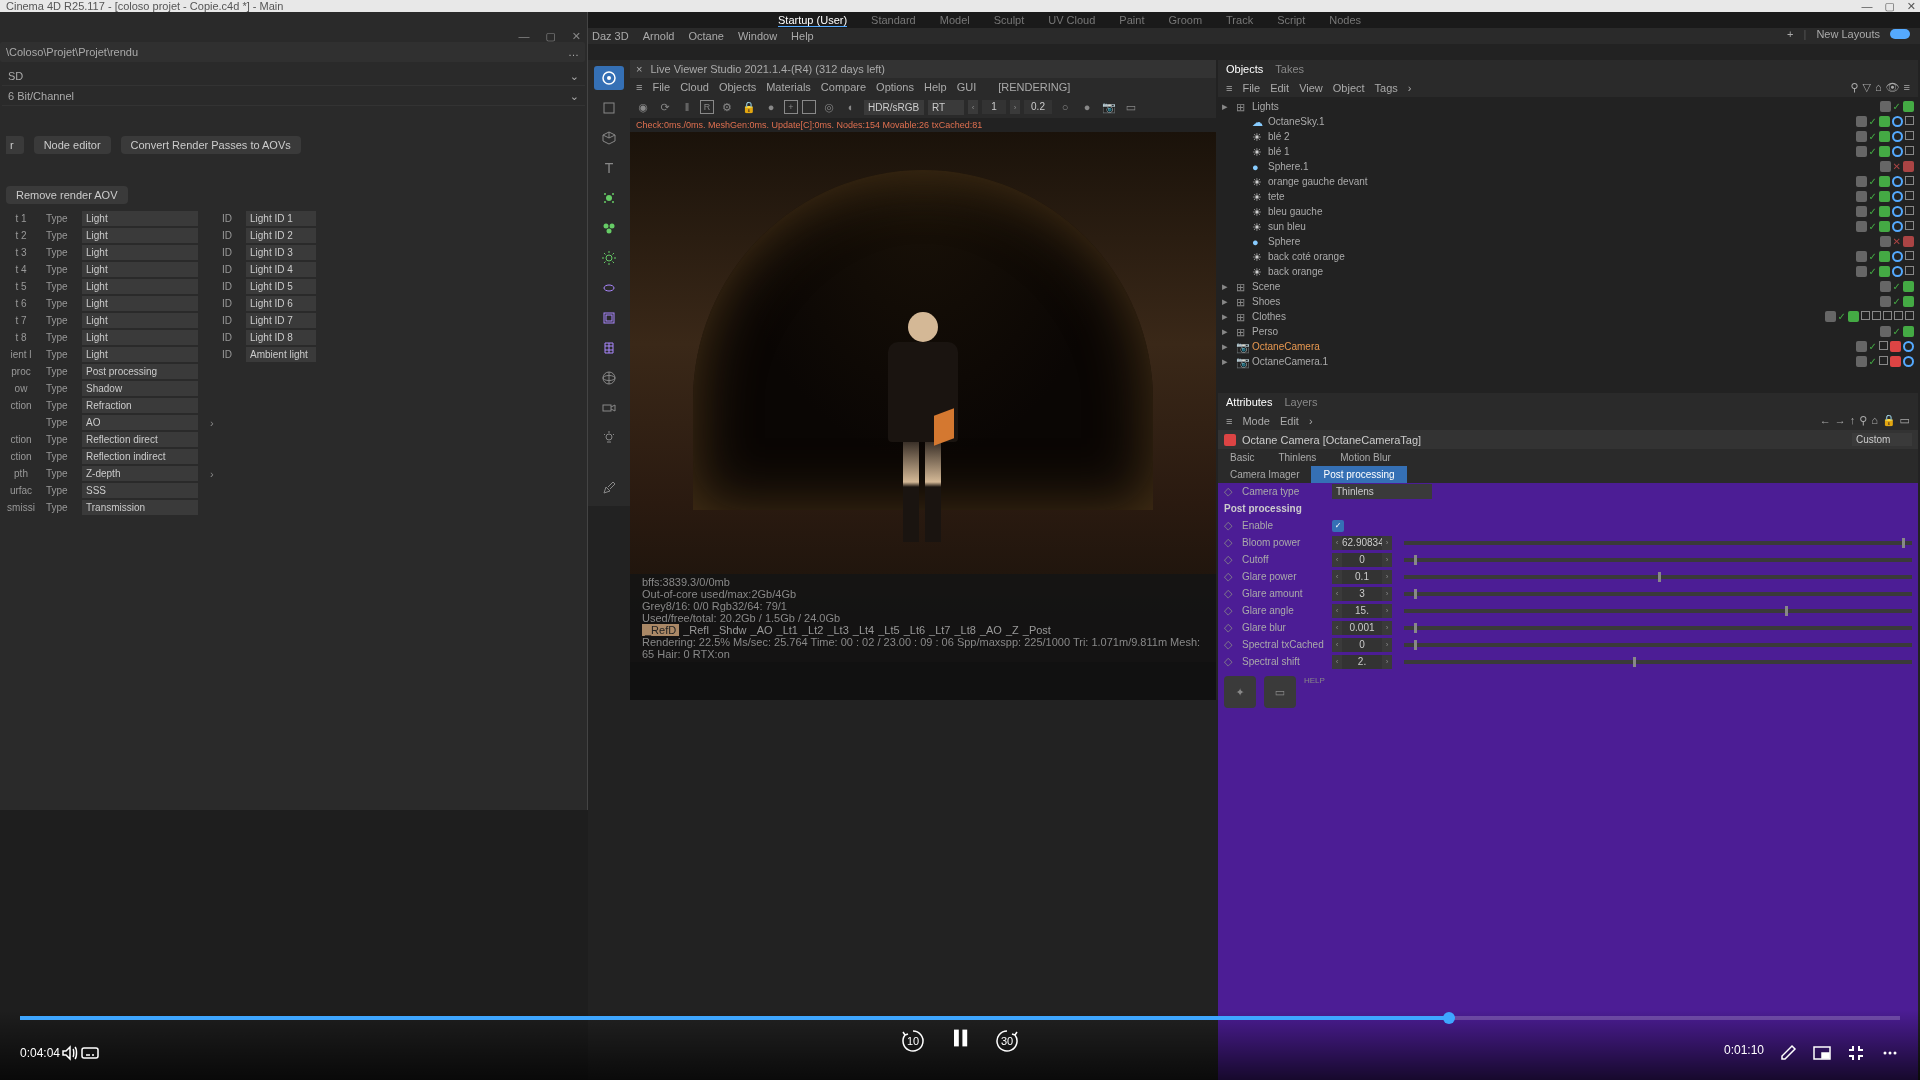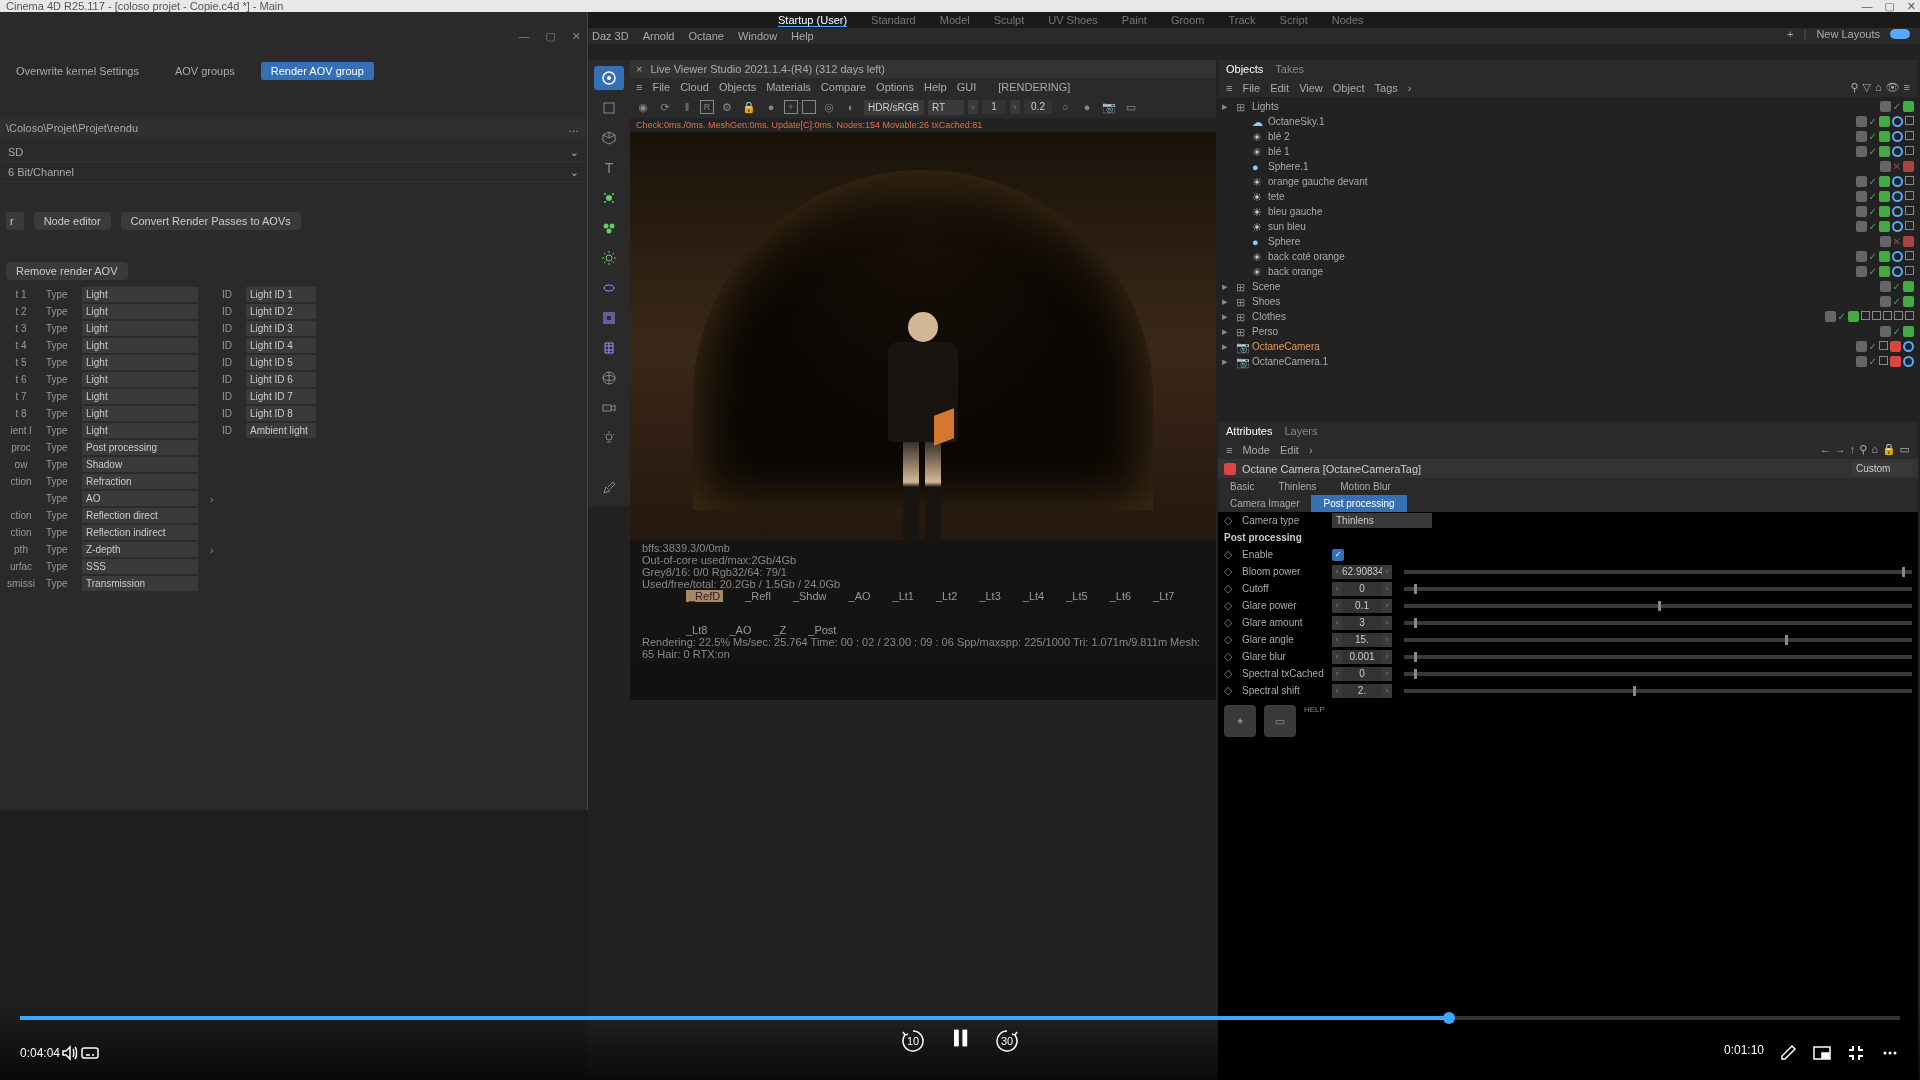--- a/index.html
+++ b/index.html
@@ -42,21 +42,21 @@
 .zoom-info { position: absolute; right: 4px; top: 70px; color: #8a6a50; font-size: 8px; }
 .render-img { width: 100%; height: 530px; background: linear-gradient(180deg, #1a120a 0%, #3a2818 40%, #2a1a10 70%, #15100a 100%); position: relative; overflow: hidden; }
 .arch { position: absolute; left: 50%; top: 38px; transform: translateX(-50%); width: 460px; height: 340px; border-radius: 230px 230px 0 0; background: radial-gradient(ellipse at center top, #1a1208 0%, #0a0604 60%); box-shadow: inset 0 0 60px #4a3418; }
 .character { position: absolute; left: 50%; top: 180px; transform: translateX(-50%); width: 90px; height: 260px; }
 .char-head { width: 30px; height: 30px; background: #d4b896; border-radius: 50%; margin: 0 auto; }
 .char-body { width: 70px; height: 100px; background: #1a1410; margin: 0 auto; border-radius: 10px 10px 4px 4px; }
 .char-accent { width: 20px; height: 30px; background: #d47830; position: absolute; right: 14px; top: 100px; transform: skewY(-20deg); }
 .char-legs { width: 40px; height: 100px; margin: 0 auto; display: flex; gap: 6px; }
 .leg { width: 16px; height: 100px; background: linear-gradient(180deg, #3a3028 0%, #d4b896 40%, #1a1410 45%, #1a1410 100%); }
 .stat-overlay { position: absolute; bottom: 0; left: 0; right: 0; background: rgba(20,20,20,0.9); padding: 2px 12px; font-size: 8px; color: #888; line-height: 12px; }
-.stat-bar { display: flex; gap: 22px; flex-wrap: wrap; margin-left: 44px; }
+.stat-bar { display: flex; gap: 4px; flex-wrap: wrap; }
 
 .left-toolbar { position: absolute; left: 0; top: 48px; width: 42px; background: #2a2a2a; display: flex; flex-direction: column; gap: 6px; padding: 6px 0; align-items: center; }
 .lt-icon { width: 30px; height: 24px; display: flex; align-items: center; justify-content: center; color: #888; border-radius: 3px; }
 .lt-icon.active { background: #3570b5; color: #fff; }
 .lt-icon svg { width: 16px; height: 16px; }
 
 .right-panel { position: absolute; left: 630px; top: 48px; right: 2px; bottom: 0; display: flex; flex-direction: column; }
 .obj-tabs { display: flex; gap: 12px; background: #2a2a2a; padding: 3px 8px; }
 .obj-tabs span { color: #888; }
 .obj-tabs span.active { color: #fff; }
@@ -71,21 +71,21 @@
 .tree-tags { display: flex; gap: 2px; }
 .tag-dot { width: 11px; height: 11px; border-radius: 2px; }
 .tag-green { background: #4a4; }
 .tag-red { background: #a44; }
 .tag-gray { background: #666; }
 .tag-circle { width: 11px; height: 11px; border-radius: 50%; border: 2px solid #5af; }
 .tag-check { color: #4a4; font-size: 10px; }
 .tag-x { color: #a44; font-size: 10px; }
 .tag-sq { width: 9px; height: 9px; border: 1px solid #888; }
 
-.attr-panel { background: #000000; flex: 1; margin-top: 29px; }
+.attr-panel { background: #4c1d95; flex: 1; }
 .attr-title { background: #333; padding: 3px 6px; display: flex; align-items: center; gap: 6px; }
 .attr-cam-icon { width: 12px; height: 12px; background: #d44; border-radius: 2px; }
 .custom-sel { background: #3a3a3a; color: #ccc; border: none; font-size: 10px; padding: 1px 4px; margin-left: auto; width: 60px; }
 .sub-tabs { display: flex; background: #2a2a2a; }
 .sub-tab { padding: 3px 12px; color: #aaa; font-size: 10px; cursor: pointer; }
 .sub-tab.active { background: #3570b5; color: #fff; }
 .attr-row { display: flex; align-items: center; gap: 6px; padding: 2px 6px; height: 17px; }
 .attr-key { width: 12px; color: #888; }
 .attr-label { width: 84px; color: #aaa; font-size: 10px; }
 .attr-spin { display: flex; align-items: center; gap: 0; }
@@ -124,25 +124,20 @@
     <span>✕</span>
   </div>
 </div>
 
 <div class="dialog">
   <div class="dialog-wincontrols">
     <span>—</span>
     <span>▢</span>
     <span>✕</span>
   </div>
-  <div class="dialog-tabs">
-    <span class="dialog-tab">Overwrite kernel Settings</span>
-    <span class="dialog-tab">AOV groups</span>
-    <span class="dialog-tab active">Render AOV group</span>
-  </div>
   <div class="path-row">
     <span>\Coloso\Projet\Projet\rendu</span>
       <span>…</span>
   </div>
   <div class="sel-row">
       <span>SD</span>
       <span>⌄</span>
     </div>
   <div class="sel-row">
       <span>6 Bit/Channel</span>
@@ -267,21 +262,21 @@
       </div>
     </div>
 </div>
 
 <div class="main-app">
   <div class="layout-tabs" id="layout-tabs">
       <span class="ltab active">Startup (User)</span>
       <span class="ltab">Standard</span>
       <span class="ltab">Model</span>
       <span class="ltab">Sculpt</span>
-      <span class="ltab">UV Shoes</span>
+      <span class="ltab">UV Cloud</span>
       <span class="ltab">Paint</span>
       <span class="ltab">Groom</span>
       <span class="ltab">Track</span>
       <span class="ltab">Script</span>
       <span class="ltab">Nodes</span>
     </div>
   <div class="new-layouts">
     <span>+</span>
     <span style="color:#555">|</span>
     <span>New Layouts</span>

